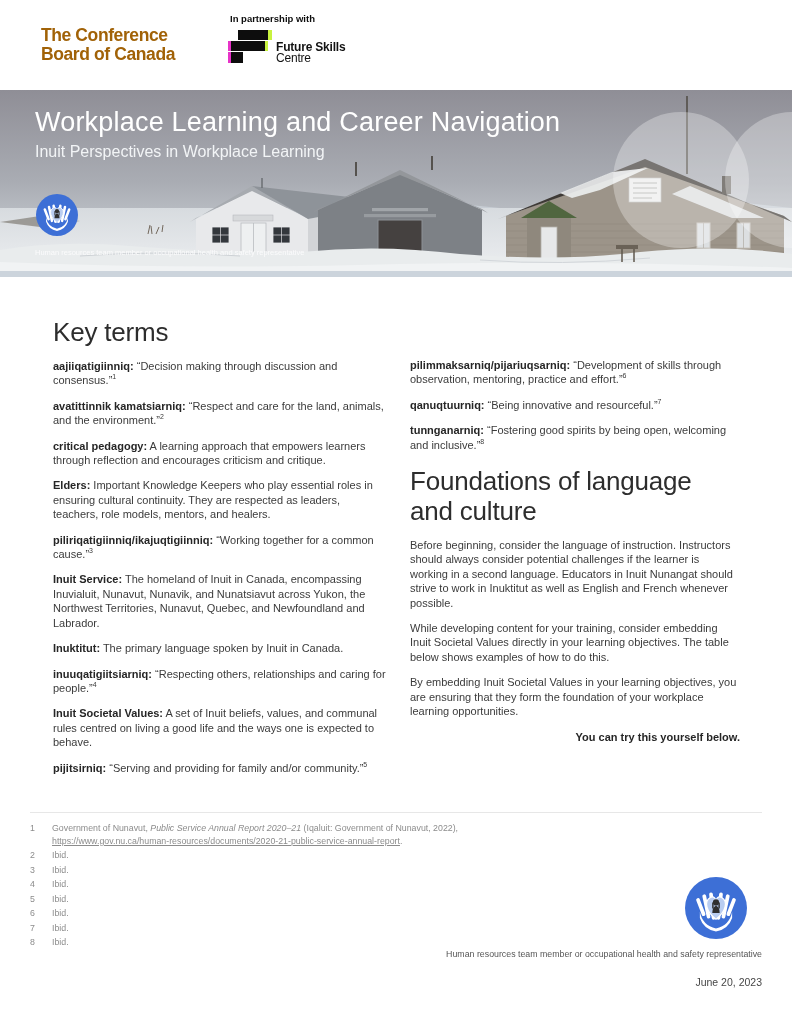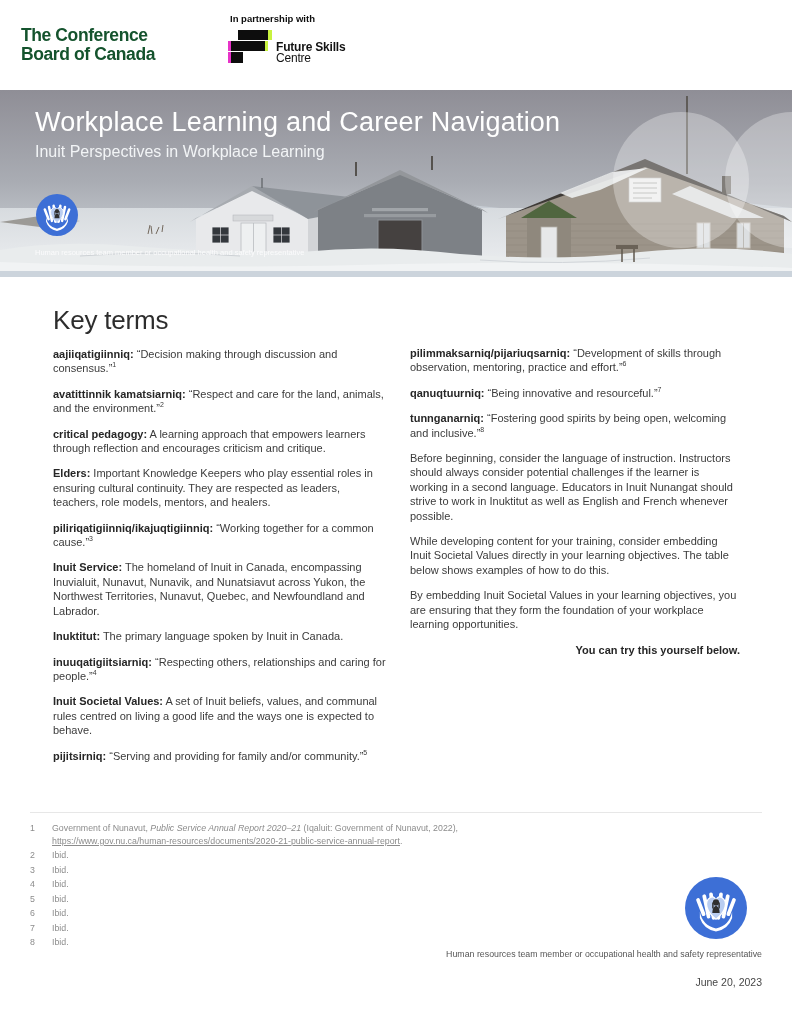--- a/index.html
+++ b/index.html
@@ -2,21 +2,21 @@
 <html><head>
 <meta charset="utf-8">
 <style>
   * { margin:0; padding:0; box-sizing:border-box; }
   html,body { background:#fff; }
   body { font-family:"Liberation Sans", sans-serif; color:#3b3b3b; }
   .page { position:relative; width:792px; height:1024px; margin:0 auto; background:#fff; overflow:hidden; }
 
   
   .header { position:absolute; top:0; left:0; width:792px; height:90px; background:#fff; }
-  .cboc-logo { position:absolute; left:21px; top:26px; font-size:17.5px; font-weight:bold; color:#14532d; line-height:19px; letter-spacing:-0.4px; }
+  .cboc-logo { position:absolute; left:41px; top:26px; font-size:17.5px; font-weight:bold; color:#a16207; line-height:19px; letter-spacing:-0.4px; }
   .partnership { position:absolute; left:230px; top:13px; font-size:9.5px; font-weight:bold; color:#0d0d0d; }
   .fsc-mark { position:absolute; left:227px; top:30px; width:46px; height:34px; }
   .fsc-mark div { position:absolute; }
   .m-b1 { left:11px; top:0; width:30px; height:10px; background:#0d0d0d; }
   .m-l1 { left:41px; top:0; width:4px; height:10px; background:#c8f23f; }
   .m-m2 { left:1px; top:11px; width:3px; height:10px; background:#e733c8; }
   .m-b2 { left:4px; top:11px; width:34px; height:10px; background:#0d0d0d; }
   .m-l2 { left:38px; top:11px; width:3px; height:10px; background:#c8f23f; }
   .m-m3 { left:1px; top:22px; width:3px; height:11px; background:#e733c8; }
   .m-b3 { left:4px; top:22px; width:12px; height:11px; background:#0d0d0d; }
@@ -25,21 +25,21 @@
 
   
   .banner { position:absolute; top:90px; left:0; width:792px; height:214px; overflow:hidden; }
   .banner svg.scene { position:absolute; top:0; left:0; }
   .banner-title { position:absolute; left:35px; top:17px; font-size:27px; font-weight:400; color:#ffffff; letter-spacing:0.2px; }
   .banner-subtitle { position:absolute; left:35px; top:53px; font-size:16px; font-weight:400; color:#f2f4f6; }
   .banner-caption { position:absolute; left:35px; top:158px; font-size:7.5px; color:#fbfbfc; }
   .badge { position:absolute; left:36px; top:104px; width:42px; height:42px; }
 
   
-  .content { position:absolute; top:277px; left:53px; width:687px; padding-top:28px; display:flex; }
+  .content { position:absolute; top:277px; left:53px; width:687px; padding-top:40px; display:flex; }
   .col-left { width:335px; margin-right:22px; }
   .col-right { width:330px; }
   h2.sect { font-size:26px; font-weight:400; color:#2d2d2d; letter-spacing:-0.2px; line-height:30px; margin-bottom:12px; }
   .col-right .rc-terms { padding-top:41px; }
   p.term, p.body-p { font-size:11px; line-height:14.4px; margin-bottom:11px; color:#3b3b3b; }
   p.term b { color:#262626; }
   sup.fn-ref { font-size:7px; line-height:0; }
   .foundations-head { margin-top:14px; }
   p.emphasis { font-size:11px; line-height:14.4px; font-weight:bold; color:#262626; margin-top:3px;text-align:right; }
 
@@ -212,20 +212,24 @@
           <p class="term"><b>Inuit Societal Values:</b> A set of Inuit beliefs, values, and communal rules centred on living a good life and the ways one is expected to behave.</p>
           <p class="term"><b>pijitsirniq:</b> “Serving and providing for family and/or community.”<sup class="fn-ref">5</sup></p>
         </div>
     </div>
     <div class="col-right">
       <div class="rc-terms" id="right-terms">
           <p class="term"><b>pilimmaksarniq/pijariuqsarniq:</b> “Development of skills through observation, mentoring, practice and effort.”<sup class="fn-ref">6</sup></p>
           <p class="term"><b>qanuqtuurniq:</b> “Being innovative and resourceful.”<sup class="fn-ref">7</sup></p>
           <p class="term"><b>tunnganarniq:</b> “Fostering good spirits by being open, welcoming and inclusive.”<sup class="fn-ref">8</sup></p>
         </div>
+      <h2 class="sect foundations-head">
+        <span>Foundations of language</span><br>
+        <span>and culture</span>
+      </h2>
       <div id="foundations-paragraphs">
           <p class="body-p">Before beginning, consider the language of instruction. Instructors should always consider potential challenges if the learner is working in a second language. Educators in Inuit Nunangat should strive to work in Inuktitut as well as English and French whenever possible.</p>
           <p class="body-p">While developing content for your training, consider embedding Inuit Societal Values directly in your learning objectives. The table below shows examples of how to do this.</p>
           <p class="body-p">By embedding Inuit Societal Values in your learning objectives, you are ensuring that they form the foundation of your workplace learning opportunities.</p>
         </div>
       <p class="emphasis">You can try this yourself below.</p>
     </div>
   </div>
 
   <div class="footnotes" id="footnote-list">

